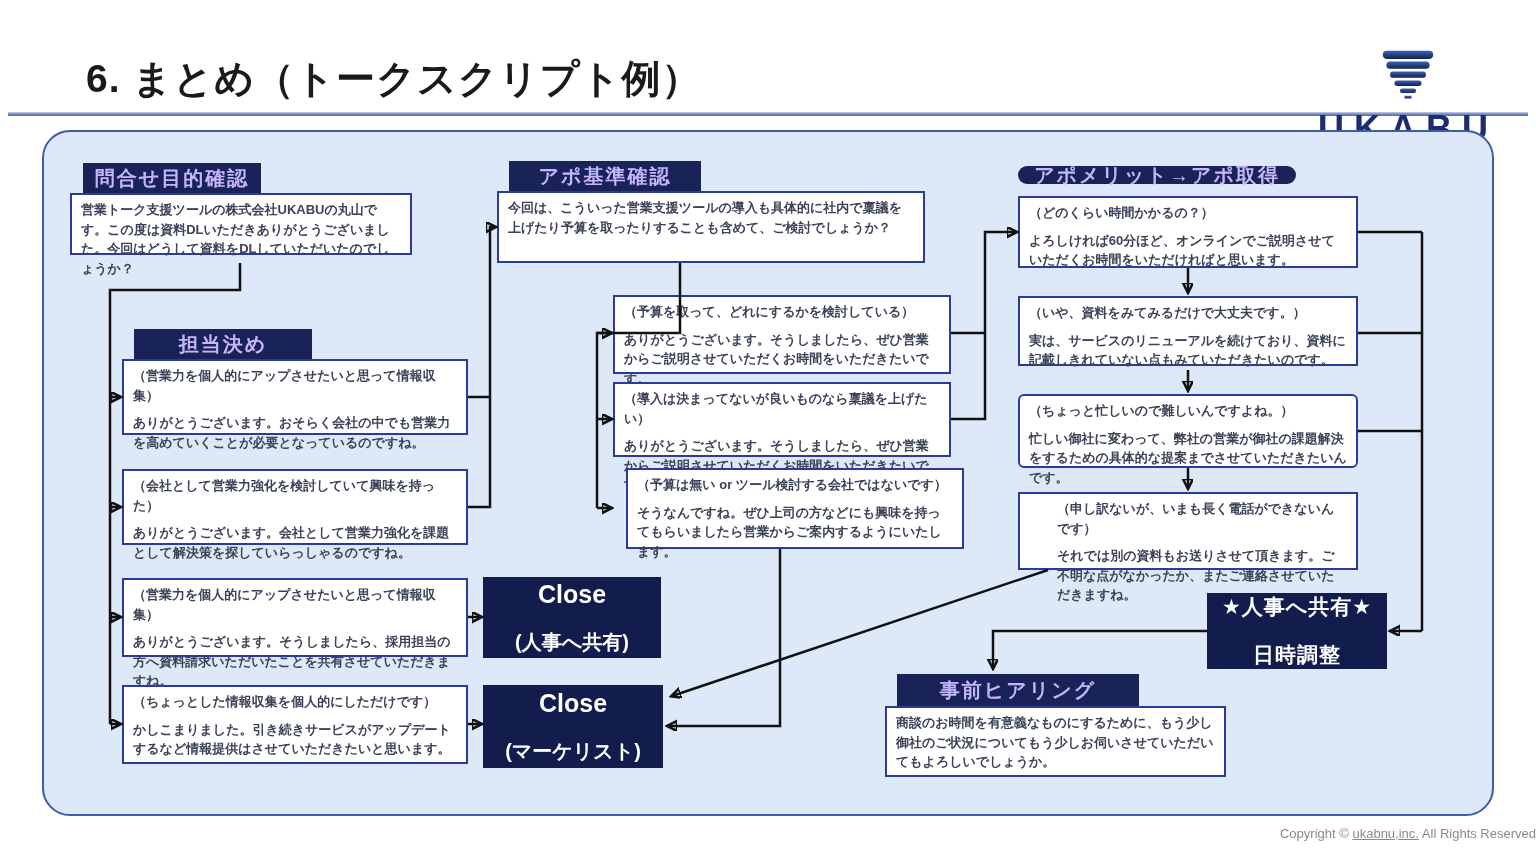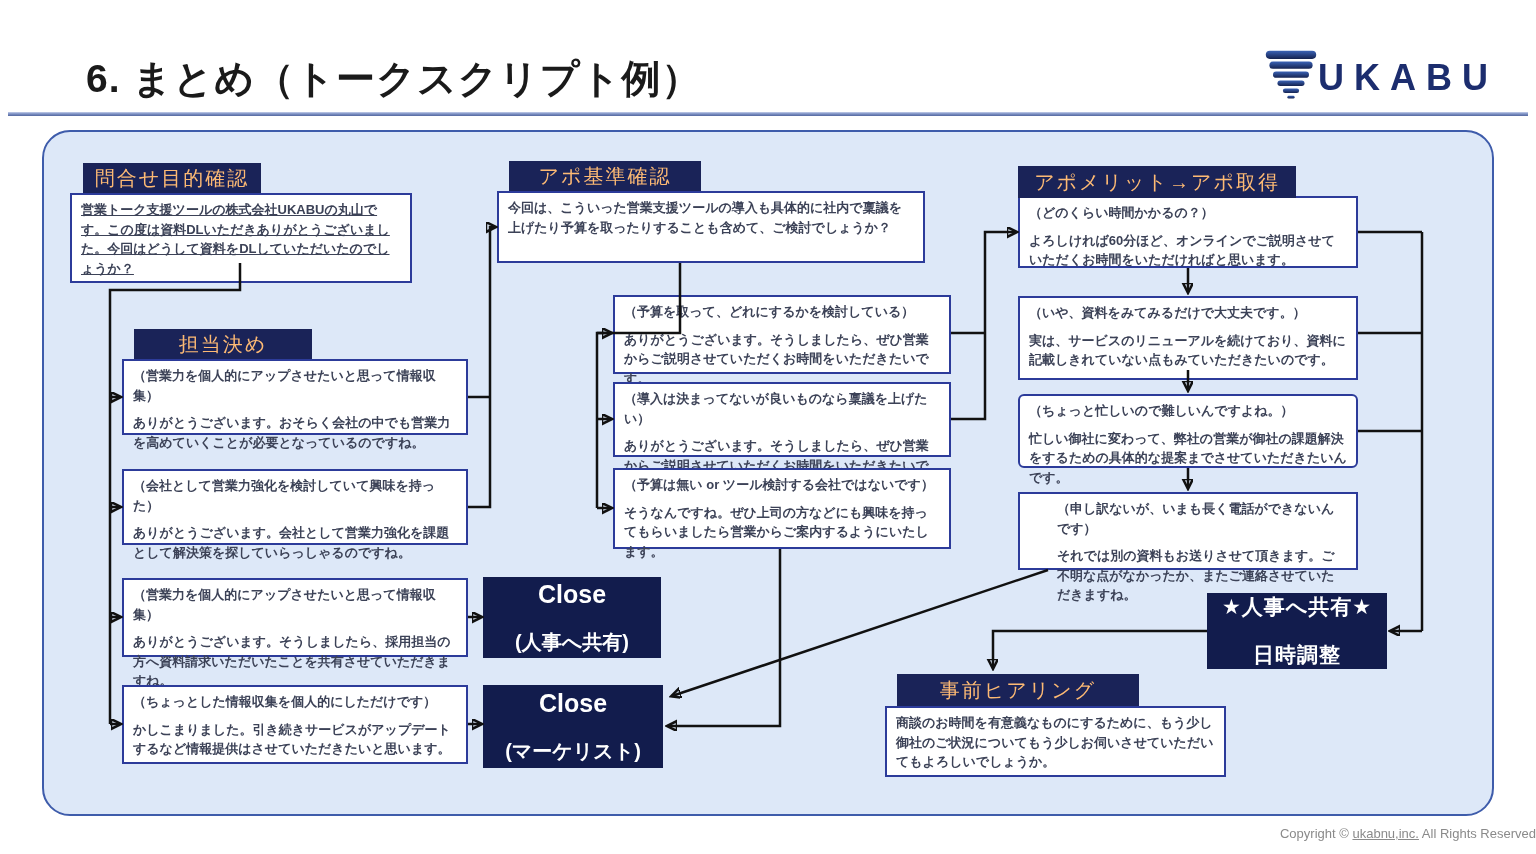--- a/index.html
+++ b/index.html
@@ -13,29 +13,29 @@
     font-family:"Liberation Sans","DejaVu Sans",sans-serif;
   }
   .page-title{
     position:absolute;left:86px;top:52px;font-size:39px;font-weight:700;color:#1a1a1a;
     letter-spacing:1px;margin:0;
   }
   .title-divider{
     position:absolute;left:8px;top:112px;width:1520px;height:4px;
     background:linear-gradient(180deg,#c6d0ea 0%,#7f93c6 45%,#55689f 100%);
   }
-  .brand{position:absolute;top:48px;right:38px;display:flex;align-items:center;gap:0;}
+  .brand{position:absolute;top:48px;right:38px;display:flex;align-items:center;gap:0;flex-direction:column;}
   .brand-word{font-size:36px;font-weight:700;color:var(--brand);letter-spacing:10px;}
   .flow-canvas{
     position:absolute;left:42px;top:130px;width:1452px;height:686px;
     background:var(--containerbg);border:2px solid var(--containerborder);border-radius:28px;
     box-sizing:border-box;
   }
   .sec-header{
-    position:absolute;background:var(--navy);color:#fdba74;font-weight:400;font-size:20px;
+    position:absolute;background:var(--navy);color:#c4b5fd;font-weight:700;font-size:20px;
     display:flex;align-items:center;justify-content:center;letter-spacing:2px;
     box-sizing:border-box;z-index:3;
   }
   .body-box,.qa-box{
     position:absolute;background:#ffffff;border:2px solid var(--boxborder);
     box-sizing:border-box;padding:5px 9px;font-size:13px;line-height:1.5;
     font-weight:600;color:#3c4257;z-index:2;
   }
   .qa-box .q{margin-bottom:8px;}
   .navy-box{
@@ -76,21 +76,21 @@
       <rect x="21" y="43" width="18" height="5" rx="2.5" fill="url(#lg)"></rect>
       <rect x="26" y="51" width="8" height="3" rx="1.5" fill="url(#lg)"></rect>
     </svg>
   </span>
   <span class="brand-word">UKABU</span>
 </div>
 
 <div class="flow-canvas"></div>
 
 <div class="sec-header" style="left:83px;top:163px;width:178px;height:30px;">問合せ目的確認</div>
-<div class="body-box" style="left:70px;top:193px;width:342px;height:90px;text-decoration:underline;">営業トーク支援ツールの株式会社UKABUの丸山です。この度は資料DLいただきありがとうございました。今回はどうして資料をDLしていただいたのでしょうか？</div>
+<div class="body-box" style="left:70px;top:193px;width:342px;height:62px;">営業トーク支援ツールの株式会社UKABUの丸山です。この度は資料DLいただきありがとうございました。今回はどうして資料をDLしていただいたのでしょうか？</div>
 
 <div class="sec-header" style="left:134px;top:329px;width:178px;height:30px;">担当決め</div>
 <div class="qa-box" style="left:122px;top:359px;width:346px;height:76px;">
   <div class="q">（営業力を個人的にアップさせたいと思って情報収集）</div>
   <div class="a">ありがとうございます。おそらく会社の中でも営業力を高めていくことが必要となっているのですね。</div>
 </div>
 <div class="qa-box" style="left:122px;top:469px;width:346px;height:76px;">
   <div class="q">（会社として営業力強化を検討していて興味を持った）</div>
   <div class="a">ありがとうございます。会社として営業力強化を課題として解決策を探していらっしゃるのですね。</div>
 </div>
@@ -106,40 +106,40 @@
 <div class="sec-header" style="left:509px;top:161px;width:192px;height:30px;">アポ基準確認</div>
 <div class="body-box" style="left:497px;top:191px;width:428px;height:72px;">今回は、こういった営業支援ツールの導入も具体的に社内で稟議を上げたり予算を取ったりすることも含めて、ご検討でしょうか？</div>
 <div class="qa-box" style="left:613px;top:295px;width:338px;height:79px;">
   <div class="q">（予算を取って、どれにするかを検討している）</div>
   <div class="a">ありがとうございます。そうしましたら、ぜひ営業からご説明させていただくお時間をいただきたいです。</div>
 </div>
 <div class="qa-box" style="left:613px;top:382px;width:338px;height:75px;">
   <div class="q">（導入は決まってないが良いものなら稟議を上げたい）</div>
   <div class="a">ありがとうございます。そうしましたら、ぜひ営業からご説明させていただくお時間をいただきたいです。</div>
 </div>
-<div class="qa-box" style="left:613px;top:468px;width:338px;height:81px;">
+<div class="qa-box" style="left:626px;top:468px;width:338px;height:81px;">
   <div class="q">（予算は無い or ツール検討する会社ではないです）</div>
   <div class="a">そうなんですね。ぜひ上司の方などにも興味を持ってもらいましたら営業からご案内するようにいたします。</div>
 </div>
 
 <div class="navy-box" style="left:483px;top:577px;width:178px;height:81px;">
   <div class="l1">Close</div>
   <div class="l2">(人事へ共有)</div>
 </div>
 <div class="navy-box" style="left:483px;top:685px;width:180px;height:83px;">
   <div class="l1">Close</div>
   <div class="l2">(マーケリスト)</div>
 </div>
 
-<div class="sec-header" style="left:1018px;top:166px;width:278px;height:32px;">アポメリット→アポ取得</div>
+<div class="sec-header" style="left:1018px;top:166px;width:278px;height:18px;border-radius:13px;">アポメリット→アポ取得</div>
 <div class="qa-box" style="left:1018px;top:196px;width:340px;height:72px;">
   <div class="q">（どのくらい時間かかるの？）</div>
   <div class="a">よろしければ60分ほど、オンラインでご説明させていただくお時間をいただければと思います。</div>
 </div>
-<div class="qa-box" style="left:1018px;top:296px;width:340px;height:84px;">
+<div class="qa-box" style="left:1018px;top:296px;width:340px;height:70px;">
   <div class="q">（いや、資料をみてみるだけで大丈夫です。）</div>
   <div class="a">実は、サービスのリニューアルを続けており、資料に記載しきれていない点もみていただきたいのです。</div>
 </div>
 <div class="qa-box" style="left:1018px;top:394px;width:340px;height:74px;border-radius:6px;">
   <div class="q">（ちょっと忙しいので難しいんですよね。）</div>
   <div class="a">忙しい御社に変わって、弊社の営業が御社の課題解決をするための具体的な提案までさせていただきたいんです。</div>
 </div>
 <div class="qa-box" style="left:1018px;top:492px;width:340px;height:78px;padding-left:37px;">
   <div class="q">（申し訳ないが、いまも長く電話ができないんです）</div>
   <div class="a">それでは別の資料もお送りさせて頂きます。ご不明な点がなかったか、またご連絡させていただきますね。</div>

